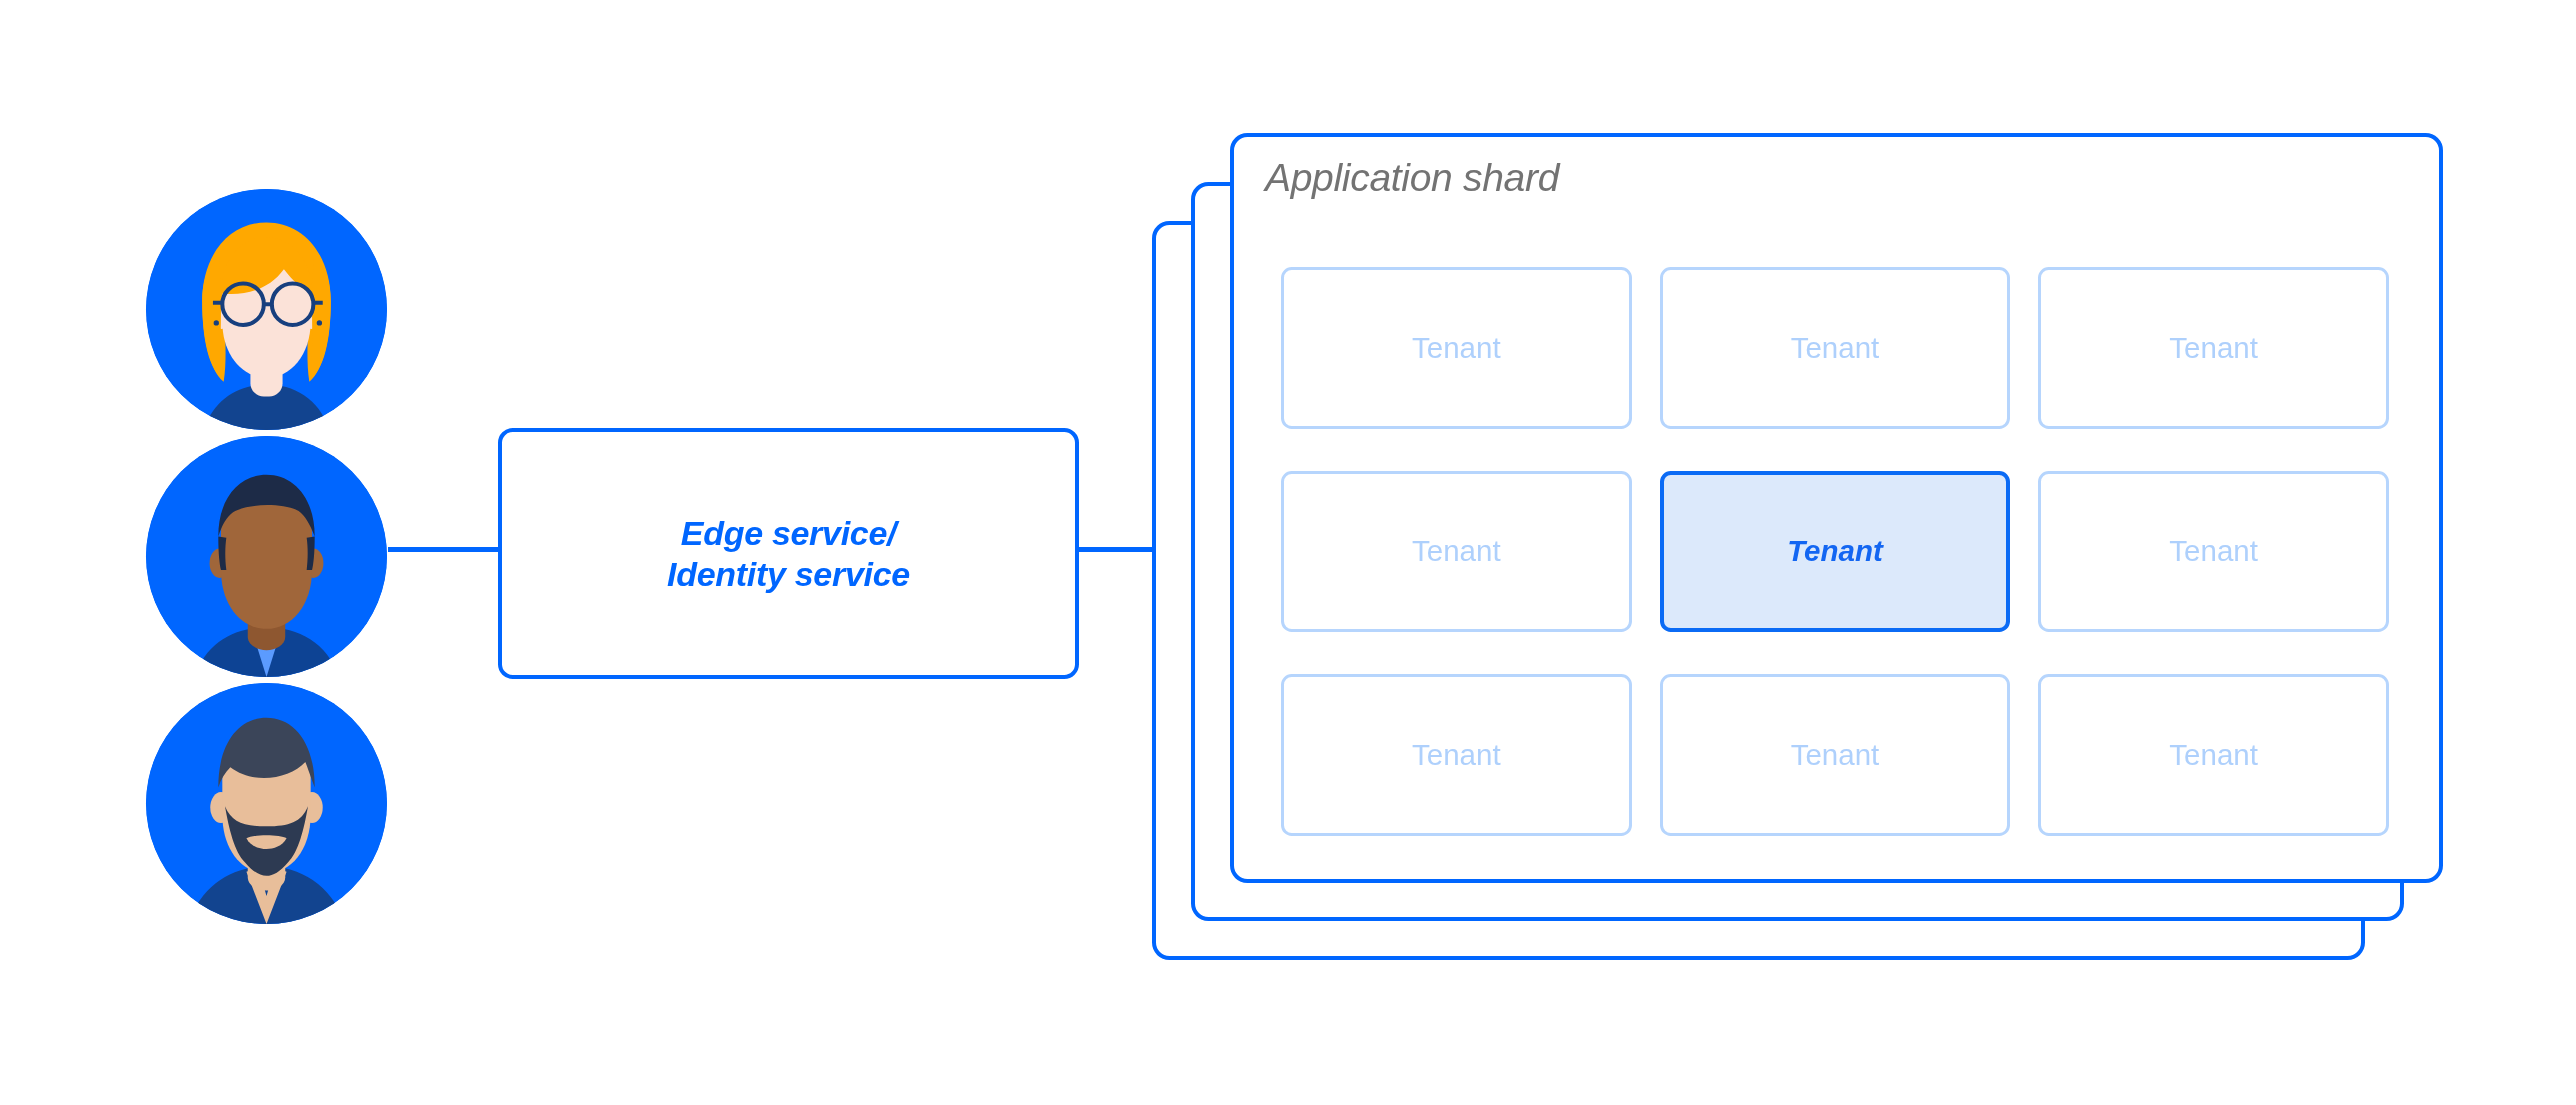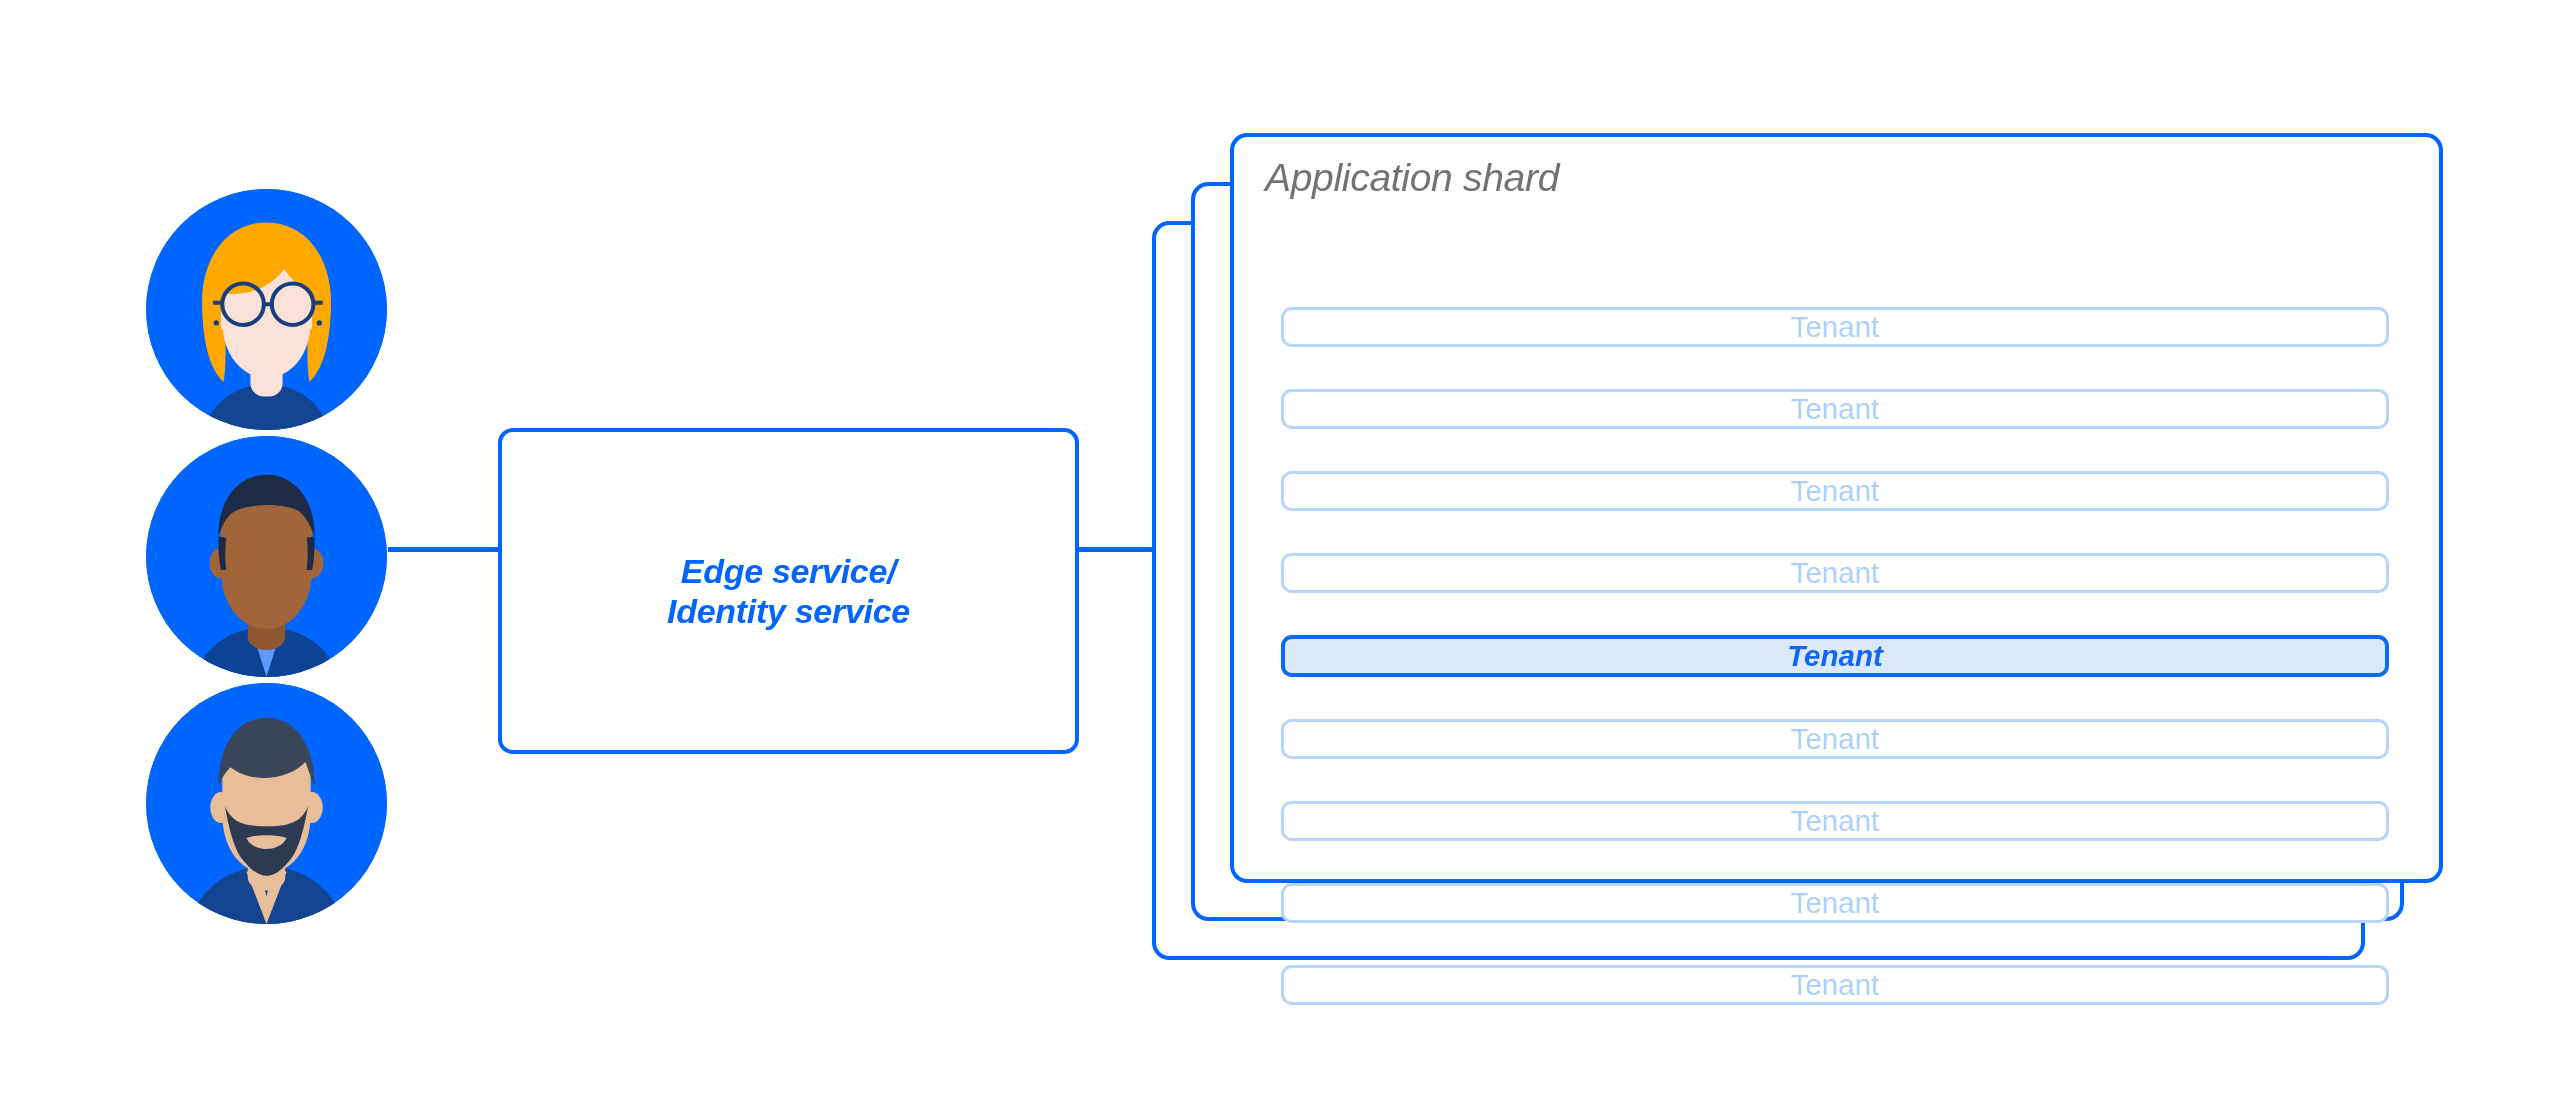--- a/index.html
+++ b/index.html
@@ -70,25 +70,24 @@
     font-weight: 500;
     font-size: 39px;
     letter-spacing: -0.3px;
     white-space: nowrap;
   }
 
   
   .tenant-grid {
     position: absolute;
     display: grid;
-    grid-template-columns: repeat(1, 1fr);
+    grid-template-columns: repeat(3, 1fr);
     grid-template-rows: repeat(3, 1fr);
     column-gap: 28px;
     row-gap: 42px;
-    margin-top: 40px;
   }
   .tenant {
     border: 3.4px solid #b6d5fd;
     border-radius: 10.7px;
     background: #ffffff;
     box-sizing: border-box;
     display: flex;
     align-items: center;
     justify-content: center;
     color: #aed0fc;
@@ -192,21 +191,21 @@
                C232 208 214 214 180 214 C146 214 128 208 118 184 Z" fill="#2d3a52"></path>
 
       <path d="M150 232 C160 226 200 226 210 232 C204 244 190 248 180 248 C170 248 156 244 150 232 Z" fill="#e8be9a"></path>
     </svg>
   </div>
 
   <div class="conn" style="left:388px; top:547px; width:113px; height:4.7px;"></div>
 
   <div class="conn" style="left:1079px; top:547px; width:79px; height:4.7px;"></div>
 
-  <div class="edge-box" style="left:498px; top:428px; width:581px; height:326px;">
+  <div class="edge-box" style="left:498px; top:428px; width:581px; height:251px;">
     <div class="edge-label">Edge service/
 Identity service</div>
   </div>
 
   <div class="shard-card" style="left:1152px; top:221px; width:1213px; height:739px;"></div>
   <div class="shard-card" style="left:1191px; top:182px; width:1213px; height:739px;"></div>
 
   <div class="shard-card" style="left:1230px; top:133px; width:1213px; height:750px;">
   </div>
 

